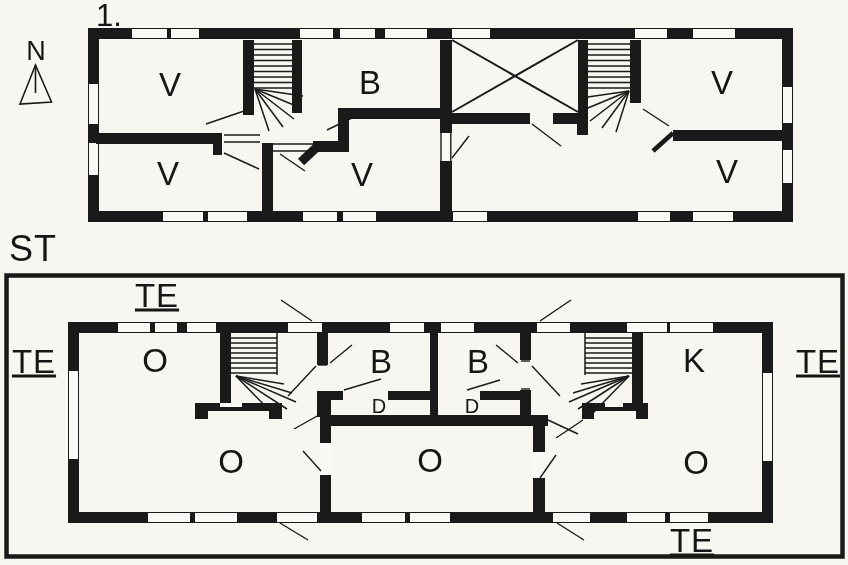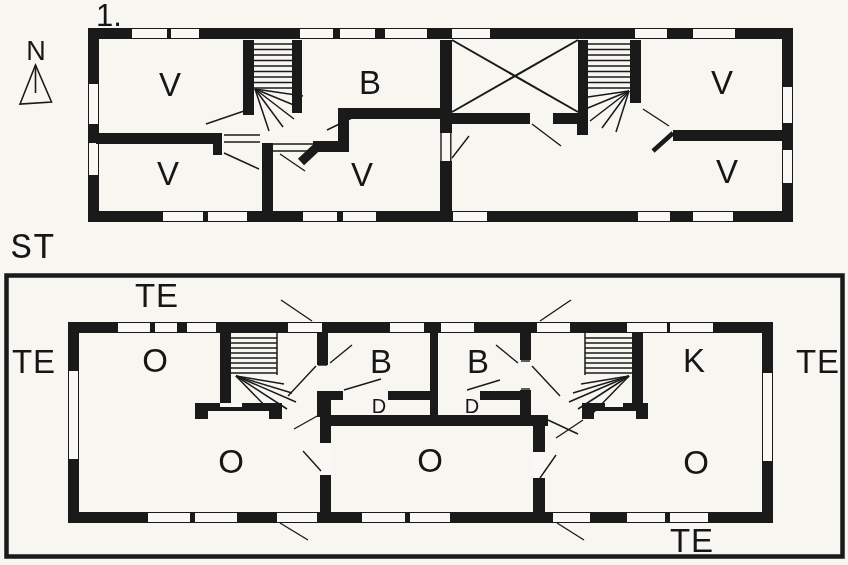--- a/index.html
+++ b/index.html
@@ -3,21 +3,21 @@
 <meta charset="utf-8">
 <style>
   html,body{margin:0;padding:0;}
   body{font-family:"Liberation Sans","DejaVu Sans",sans-serif;background:#f7f6f1;}
   #stage{position:relative;width:848px;height:565px;background:#f7f6f1;overflow:hidden;}
   #plan-svg{position:absolute;left:0;top:0;}
   .lbl{position:absolute;transform:translate(-50%,-50%);color:#161616;white-space:nowrap;
        font-weight:400;line-height:1;user-select:none;}
   .room{font-size:33px;}
   .small-room{font-size:20px;}
-  .terrace{font-size:33px;letter-spacing:1px;}
+  .terrace{font-size:33px;letter-spacing:1px;text-decoration:underline;}
   .floor-title{font-size:31px;}
   .floor-title-st{font-size:36px;letter-spacing:1px;}
   .compass-n{font-size:27px;font-weight:500;}
 </style>
 </head>
 <body>
 
 <div id="stage">
 
 <svg id="plan-svg" width="848" height="565" viewBox="0 0 848 565">
@@ -282,21 +282,21 @@
 <div class="lbl floor-title" style="left:109px;top:15px;">1.</div>
 <div class="lbl compass-n" style="left:36px;top:51px;">N</div>
 
 <div class="lbl room" style="left:170px;top:84px;">V</div>
 <div class="lbl room" style="left:370px;top:82px;">B</div>
 <div class="lbl room" style="left:722px;top:82px;">V</div>
 <div class="lbl room" style="left:168px;top:173px;">V</div>
 <div class="lbl room" style="left:362px;top:174px;">V</div>
 <div class="lbl room" style="left:727px;top:171px;">V</div>
 
-<div class="lbl floor-title-st" style="left:33px;top:249px;font-family:Liberation Mono, monospace;">ST</div>
+<div class="lbl floor-title-st" style="left:33px;top:249px;">ST</div>
 <div class="lbl terrace" style="left:157px;top:295px;">TE</div>
 <div class="lbl terrace" style="left:34px;top:361px;">TE</div>
 <div class="lbl terrace" style="left:818px;top:361px;">TE</div>
 <div class="lbl terrace" style="left:692px;top:540px;">TE</div>
 
 <div class="lbl room" style="left:155px;top:360px;">O</div>
 <div class="lbl room" style="left:381px;top:361px;">B</div>
 <div class="lbl room" style="left:478px;top:361px;">B</div>
 <div class="lbl room" style="left:694px;top:360px;">K</div>
 <div class="lbl small-room" style="left:379px;top:406px;">D</div>

